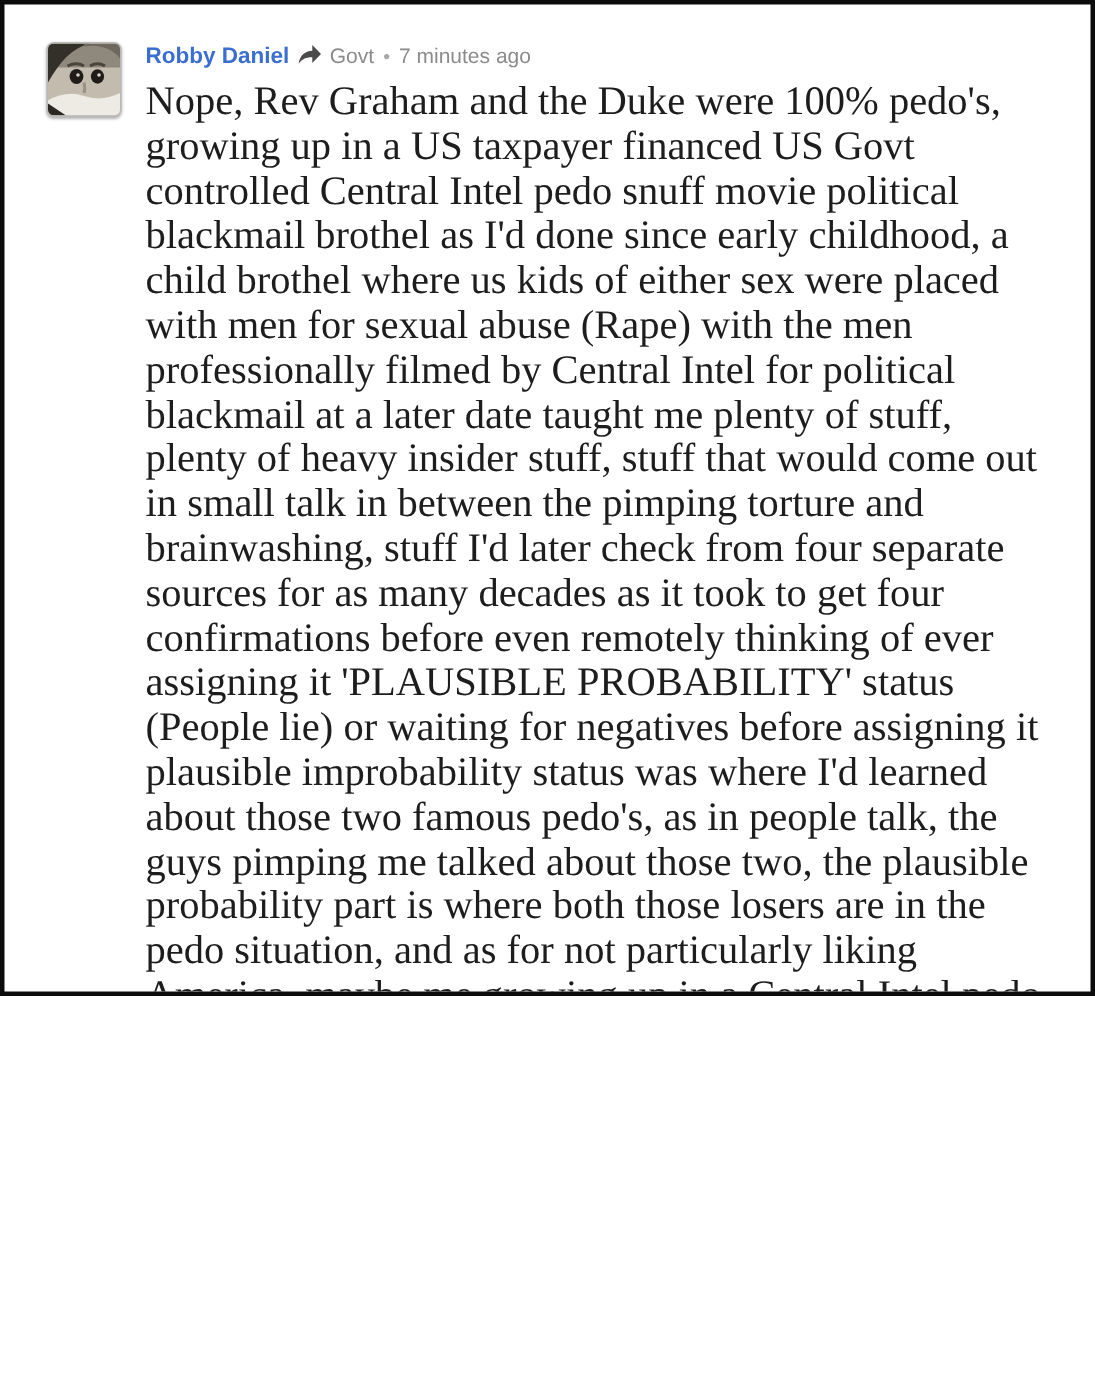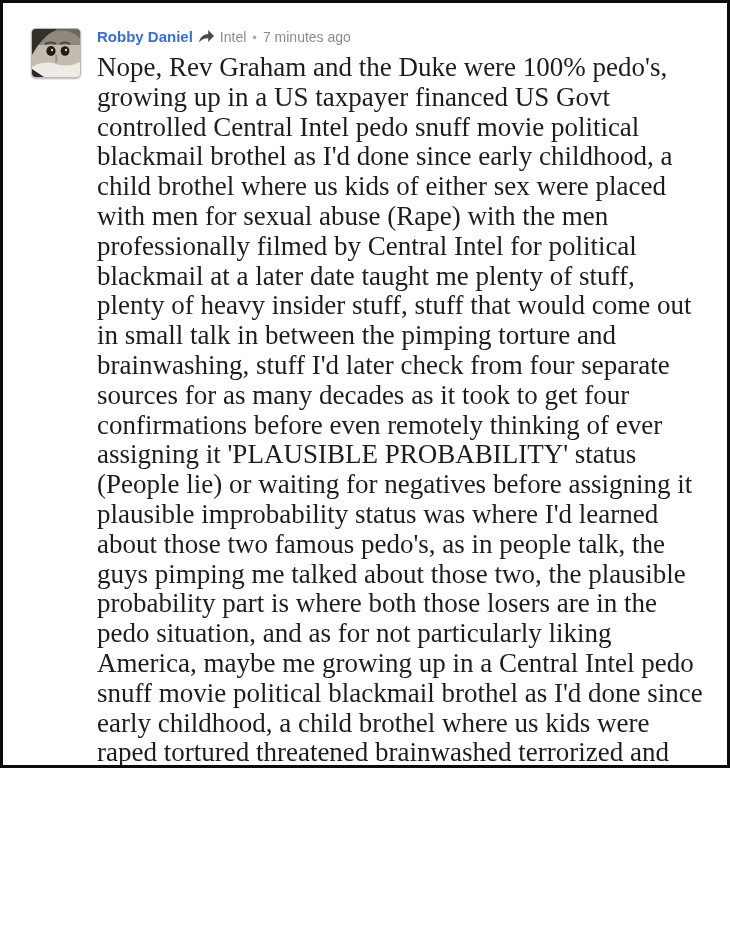--- a/index.html
+++ b/index.html
@@ -1,19 +1,19 @@
 <!DOCTYPE html>
 <html><head>
 <meta charset="utf-8">
 <style>
   html, body { margin: 0; padding: 0; }
   .page {
     position: relative;
     width: 730px;
-    height: 768px;
+    height: 664px;
     box-sizing: border-box;
     background: #ffffff;
     border: 3px solid #0c0c0c;
     overflow: hidden;
   }
   .comment {
     position: relative;
     padding: 25px 28px 0 94px;
   }
   .avatar {
@@ -101,21 +101,21 @@
       </svg>
     </div>
 
     <div class="header">
       <a class="author" href="#">Robby Daniel</a>
       <span class="reply-arrow">
         <svg width="15" height="13" viewBox="0 0 15 13" xmlns="http://www.w3.org/2000/svg">
           <path d="M9.2 0 L15 6 L9.2 12 L9.2 8.2 C5.2 8.1 2.4 9.4 0 12.6 C0.8 7.2 4.2 4.1 9.2 3.9 Z" fill="#4a4a4a"></path>
         </svg>
       </span>
-      <a class="replyto" href="#">Intel</a>
+      <a class="replyto" href="#">Govt</a>
       <span class="dot">•</span>
       <a class="time" href="#">7 minutes ago</a>
     </div>
 
     <div class="body">Nope, Rev Graham and the Duke were 100% pedo's, growing up in a US taxpayer financed US Govt controlled Central Intel pedo snuff movie political blackmail brothel as I'd done since early childhood, a child brothel where us kids of either sex were placed with men for sexual abuse (Rape) with the men professionally filmed by Central Intel for political blackmail at a later date taught me plenty of stuff, plenty of heavy insider stuff, stuff that would come out in small talk in between the pimping torture and brainwashing, stuff I'd later check from four separate sources for as many decades as it took to get four confirmations before even remotely thinking of ever assigning it 'PLAUSIBLE PROBABILITY' status (People lie) or waiting for negatives before assigning it plausible improbability status was where I'd learned about those two famous pedo's, as in people talk, the guys pimping me talked about those two, the plausible probability part is where both those losers are in the pedo situation, and as for not particularly liking America, maybe me growing up in a Central Intel pedo snuff movie political blackmail brothel as I'd done since early childhood, a child brothel where us kids were raped tortured threatened brainwashed terrorized and even saw ritual murders of babies and children, myself seeing 20 kids dead by the time I'd turned 13 years, with 14 of them extreme torture unto death (9 babies) and the 15th even worse than that, then a bullet to the back of her head might've soured my opinion of the greatest nation on earth, or, it's just some personality flaw I'd picked up from being pimped raped tortured terrorized and prostituted for my entire childhood by Masonic Central Intel assholes ...</div>
 
   </div>
 </div>
 
 </body></html>

